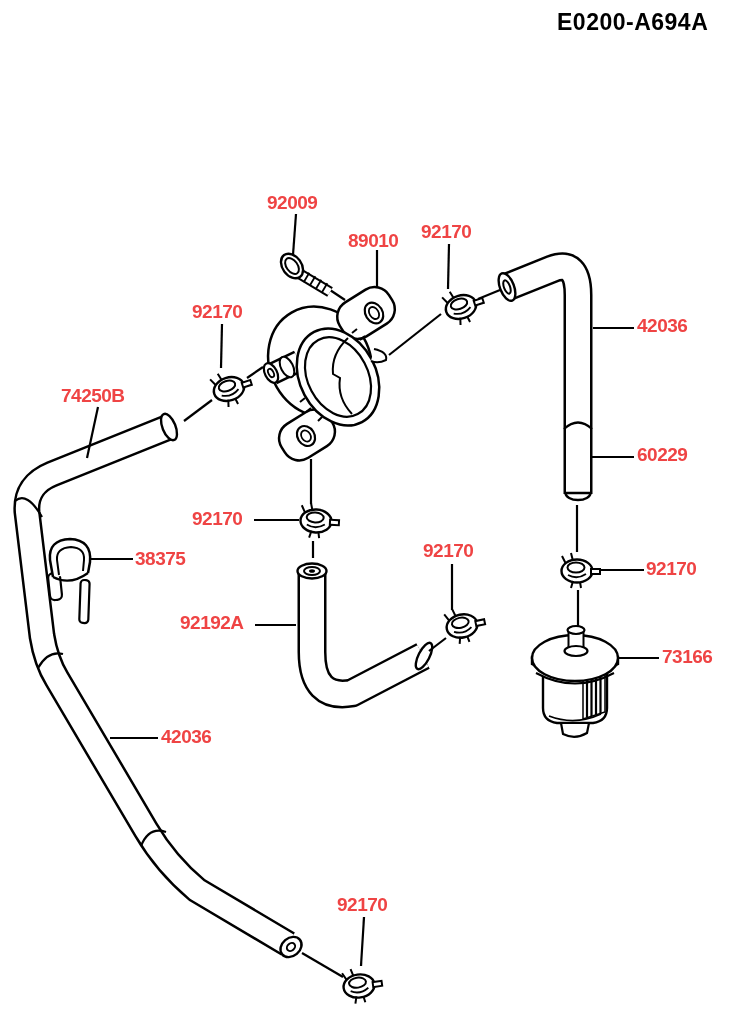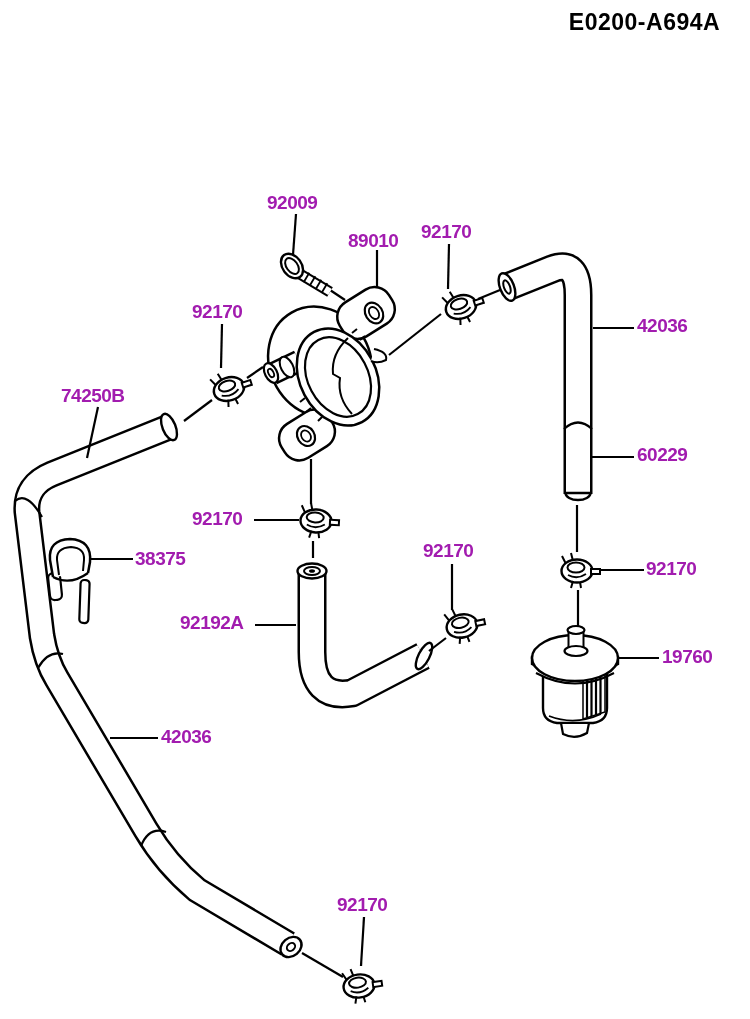--- a/index.html
+++ b/index.html
@@ -2,25 +2,25 @@
 <html><head>
 <meta charset="utf-8">
 <style>
   html,body{margin:0;padding:0;background:#fff;}
   .stage{
     position:relative;width:750px;height:1019px;background:#ffffff;overflow:hidden;
     font-family:"Liberation Sans",sans-serif;
   }
   .stage svg{position:absolute;left:0;top:0;}
   .lbl{
-    position:absolute;color:#a21caf;font-weight:bold;font-size:19px;line-height:19px;
+    position:absolute;color:#ef4444;font-weight:bold;font-size:19px;line-height:19px;
     letter-spacing:-0.5px;white-space:nowrap;
   }
   .title{
-    position:absolute;left:557px;top:9px;width:175px;text-align:center;
+    position:absolute;left:557px;top:9px;width:175px;text-align:left;
     color:#000;font-weight:bold;font-size:23px;line-height:26px;letter-spacing:0.5px;white-space:nowrap;
   }
 </style>
 </head>
 <body>
 
 <div class="stage">
 
 <svg width="750" height="1019" viewBox="0 0 750 1019">
   <defs>
@@ -158,18 +158,18 @@
   <div class="lbl" style="left:421px;top:222px">92170</div>
   <div class="lbl" style="left:192px;top:302px">92170</div>
   <div class="lbl" style="left:637px;top:316px">42036</div>
   <div class="lbl" style="left:61px;top:386px">74250B</div>
   <div class="lbl" style="left:637px;top:445px">60229</div>
   <div class="lbl" style="left:192px;top:509px">92170</div>
   <div class="lbl" style="left:135px;top:549px">38375</div>
   <div class="lbl" style="left:423px;top:541px">92170</div>
   <div class="lbl" style="left:646px;top:559px">92170</div>
   <div class="lbl" style="left:180px;top:613px">92192A</div>
-  <div class="lbl" style="left:662px;top:647px">19760</div>
+  <div class="lbl" style="left:662px;top:647px">73166</div>
   <div class="lbl" style="left:161px;top:727px">42036</div>
   <div class="lbl" style="left:337px;top:895px">92170</div>
 
   <div class="title">E0200-A694A</div>
 </div>
 
 </body></html>

